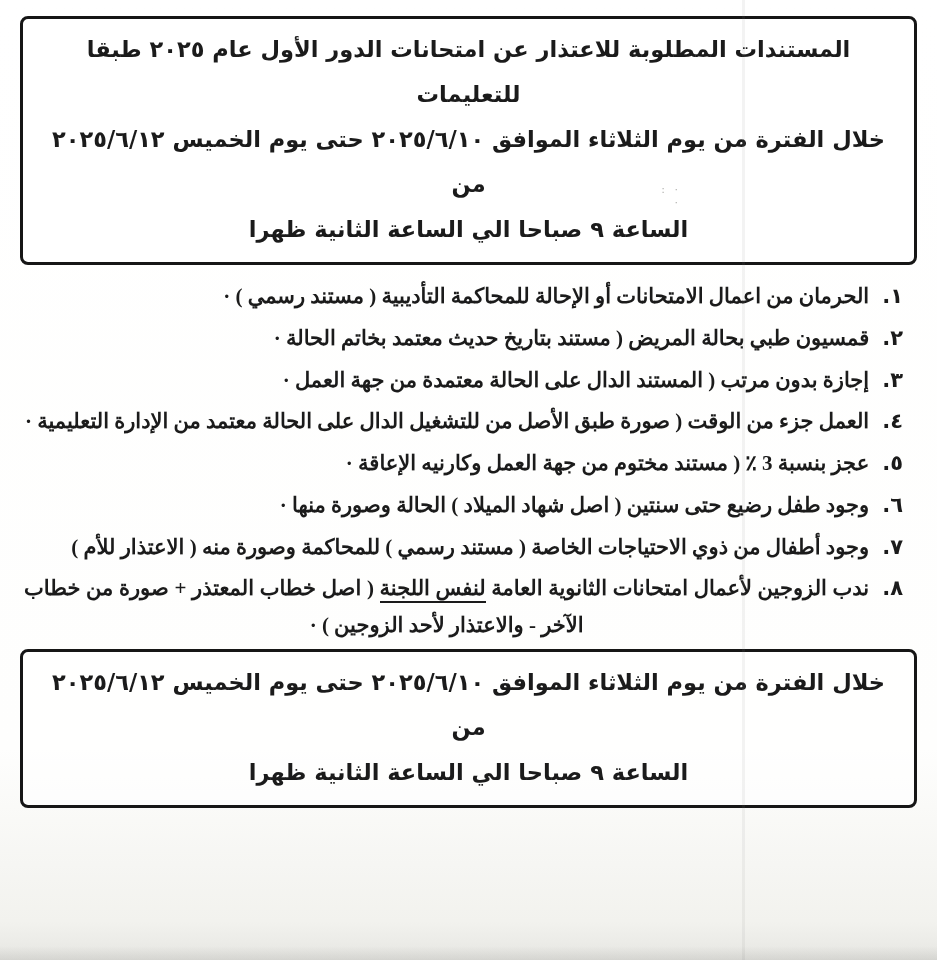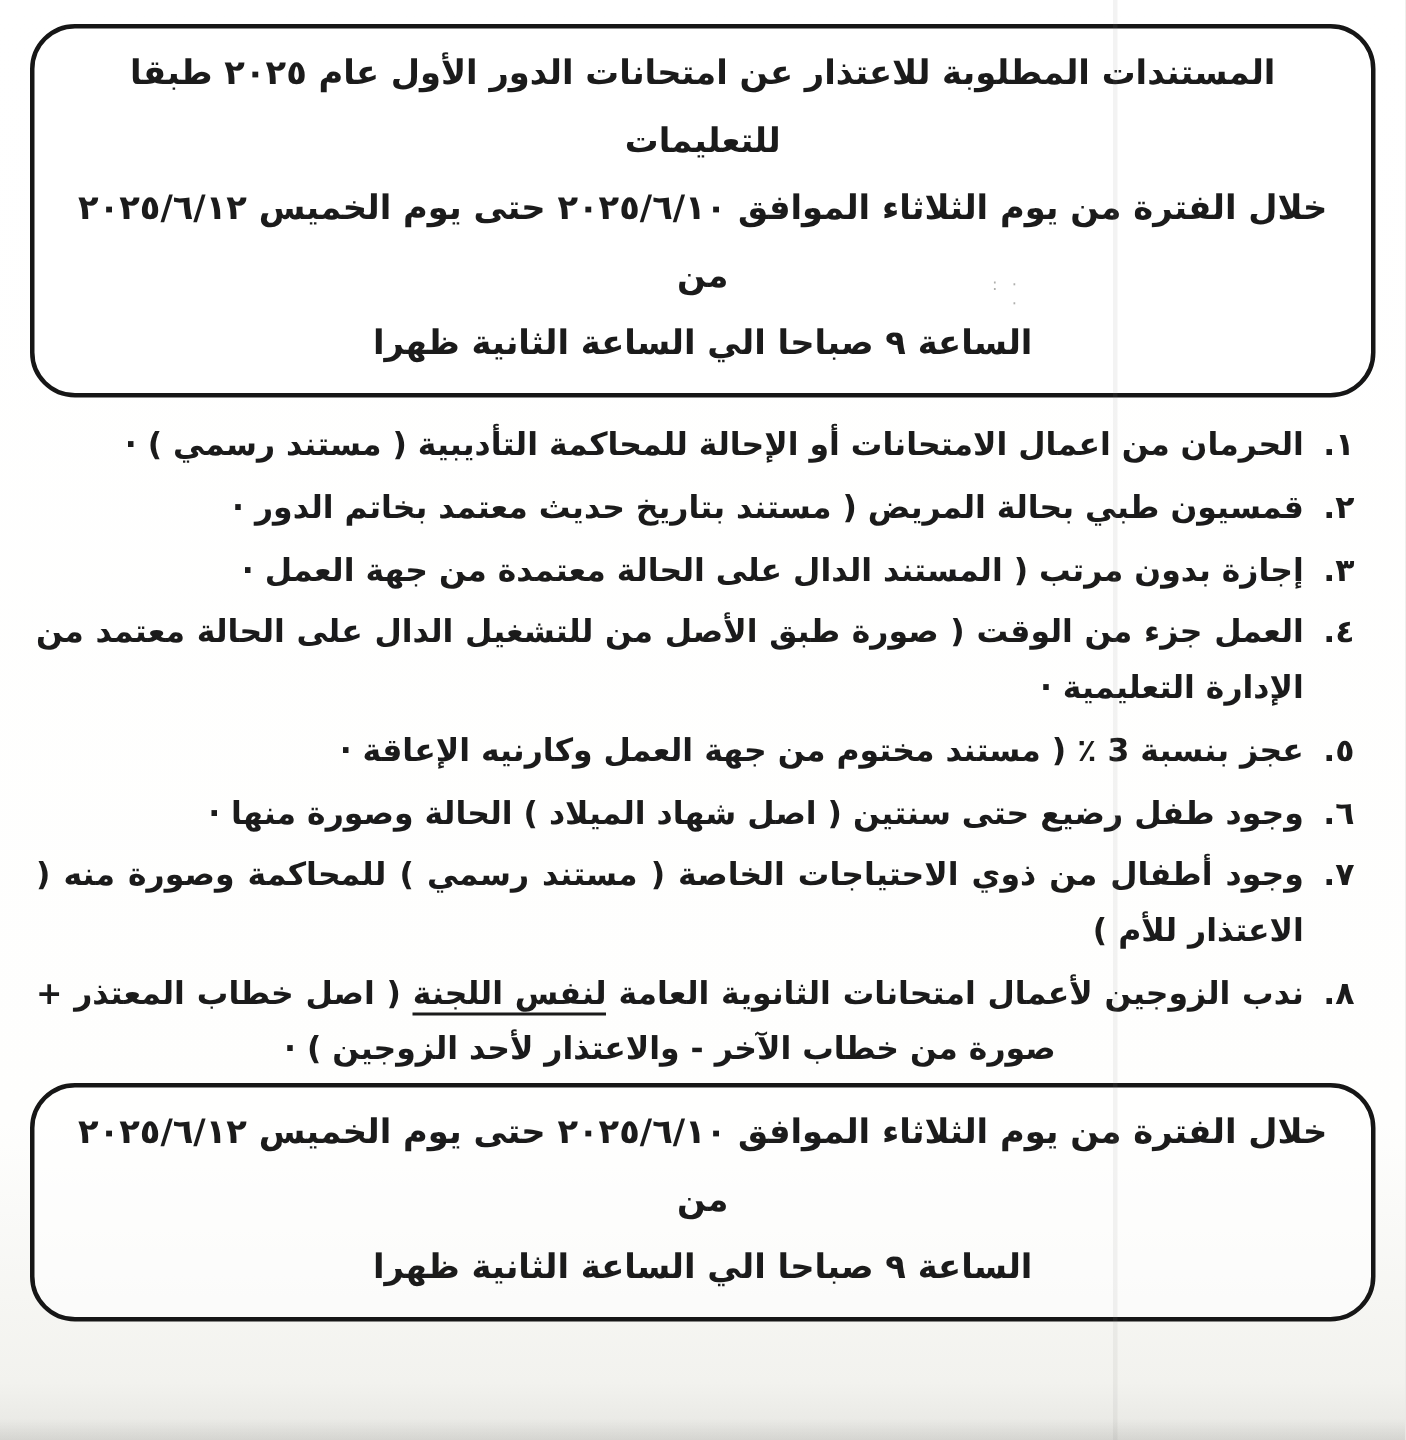--- a/index.html
+++ b/index.html
@@ -12,34 +12,34 @@
     background: linear-gradient(180deg, #ffffff 0%, #fefefd 78%, #f2f2ee 96%, #e6e6e2 100%);
     color: #1b1b1b;
     font-family: "DejaVu Sans", sans-serif;
     font-weight: 700;
     direction: rtl;
     overflow: hidden;
   }
   .notice-box {
     margin: 0 20px;
     border: 3px solid #161616;
-    border-radius: 30px;
+    border-radius: 8px;
     padding: 8px 26px 10px 26px;
     text-align: center;
     font-size: 22.5px;
     line-height: 2.0;
     letter-spacing: 0px;
     background: rgba(255,255,255,0.6);
   }
   .notice-box.first { margin-top: 16px; }
   .box-line { display: block; }
   .doc-list { padding: 13px 34px 0 24px; font-size: 21px; }
   .item { display: flex; gap: 13px; margin-bottom: 5px; line-height: 1.75; }
   .item .num { flex: 0 0 auto; white-space: nowrap; }
-  .item .txt { flex: 1 1 auto; text-align: justify; text-align-last: right; }
+  .item .txt { flex: 1 1 auto; text-align: justify; text-align-last: right; font-family: Liberation Serif, serif; }
   .item .txt.last-center { text-align-last: center; }
   .u { border-bottom: 2.5px solid currentColor; padding-bottom: 1px; }
   
   .fold-line {
     position: absolute; top: 0; bottom: 0; left: 742px; width: 3px;
     background: #8a8a86; opacity: 0.10; pointer-events: none;
   }
   .smudge {
     position: absolute; top: 183px; left: 655px; width: 26px; height: 9px;
     color: #6f6f6a; opacity: 0.55; font-size: 11px; letter-spacing: 3px;
@@ -62,21 +62,21 @@
     <span class="box-line">الساعة ٩ صباحا الي الساعة الثانية ظهرا</span>
   </div>
 
   <div class="doc-list">
     <div class="item">
       <span class="num">١.</span>
       <span class="txt">الحرمان من اعمال الامتحانات أو الإحالة للمحاكمة التأديبية ( مستند رسمي ) ·</span>
     </div>
     <div class="item">
       <span class="num">٢.</span>
-      <span class="txt">قمسيون طبي بحالة المريض ( مستند بتاريخ حديث معتمد بخاتم الدور ·</span>
+      <span class="txt">قمسيون طبي بحالة المريض ( مستند بتاريخ حديث معتمد بخاتم الحالة ·</span>
     </div>
     <div class="item">
       <span class="num">٣.</span>
       <span class="txt">إجازة بدون مرتب ( المستند الدال على الحالة معتمدة من جهة العمل ·</span>
     </div>
     <div class="item">
       <span class="num">٤.</span>
       <span class="txt">العمل جزء من الوقت ( صورة طبق الأصل من للتشغيل الدال على الحالة معتمد من الإدارة التعليمية ·</span>
     </div>
     <div class="item">

